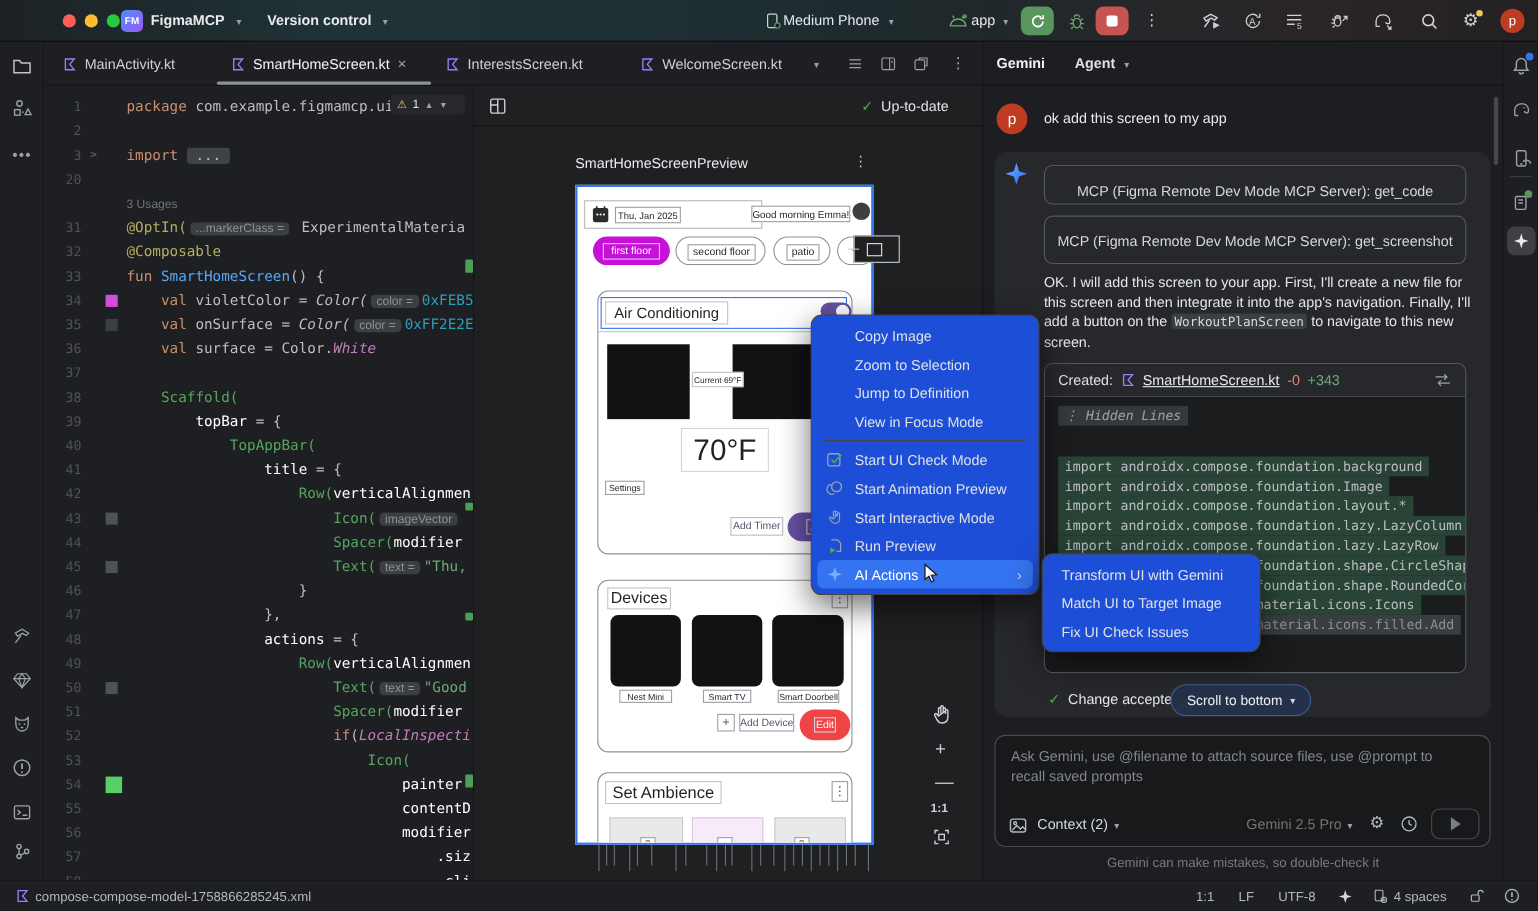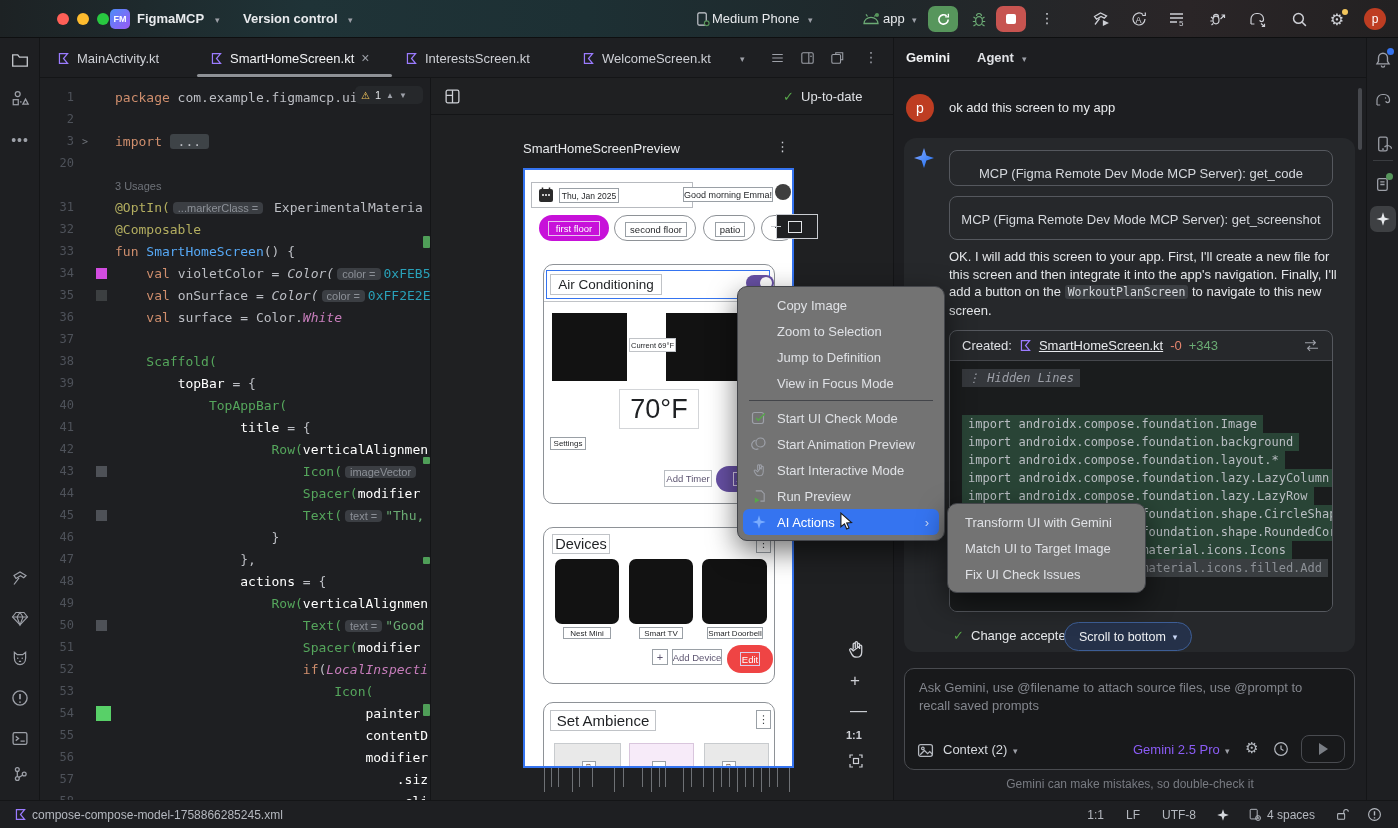--- a/index.html
+++ b/index.html
@@ -58,21 +58,21 @@
   #preview { left:430px; top:78px; width:463px; height:722px; border-left:1px solid #141517; background:#1F2022; }
   #preview-header { position:absolute; left:0; top:0; width:100%; height:37px; border-bottom:1px solid #141517; }
   #preview-canvas { position:absolute; left:0; top:37px; width:100%; height:685px; overflow:hidden; }
   #phone { position:absolute; left:92px; top:53px; width:271px; height:600px; background:#fff; border:2px solid #3574F0; overflow:hidden; color:#1F2124; }
   .wbox { border:1px solid #9AA0A6; display:flex; align-items:center; justify-content:center; background:#fff; color:#1F2124; white-space:nowrap; overflow:hidden; }
   .card { border:1px solid #8E9297; border-radius:10px; background:#fff; }
   .kebab { color:#3C4043; font-size:11px; letter-spacing:0; }
   .tick { position:absolute; width:1px; background:#6E7175; }
 
   
-  .menu { background:#737373; border:1px solid #43454A; border-radius:10px; box-shadow:0 10px 28px rgba(0,0,0,.55); padding:5px; z-index:50; }
+  .menu { background:#1d4ed8; border:1px solid #43454A; border-radius:10px; box-shadow:0 10px 28px rgba(0,0,0,.55); padding:5px; z-index:50; }
   .mi { height:26px; display:flex; align-items:center; gap:8px; padding:0 10px 0 6px; border-radius:6px; font-size:13px; color:#DFE1E5; }
   .mi .mic { width:20px; display:flex; justify-content:center; flex:none; }
   .mi.hl { background:#3574F0; color:#fff; }
   .mi .marrow { margin-left:auto; color:#C8D6F5; font-size:13px; }
   .mdiv { height:1px; background:#43454A; margin:4px 6px; }
 
   
   #gemini { left:893px; top:38px; width:473px; height:762px; border-left:1px solid #141517; background:#1D1E21; }
   .mcp { position:absolute; left:55px; width:384px; border:1px solid #55585E; border-radius:8px;
          display:flex; align-items:center; gap:9px; padding:6px 10px; font-size:13px; color:#D5D8DD;flex-direction:column; }
@@ -541,22 +541,22 @@
           <svg width="17" height="13" viewBox="0 0 18 14" fill="none" stroke="#9DA0A8" stroke-width="1.2">
               <path d="M2 4h11M10.5 1.3L13.2 4l-2.7 2.7"></path>
               <path d="M16 10H5M7.5 7.3L4.8 10l2.7 2.7"></path>
             </svg>
         </span>
       </div>
       <div style="background:#1A1C1D;height:252px;padding:8px 0 0 12px;overflow:hidden">
         <div class="diffrow" style="margin-bottom:10px"><span class="bg" style="background:#35383C;color:#9DA0A8;font-style:italic">⋮ Hidden Lines</span></div>
         <div id="diff-lines">
             <div class="diffrow"></div>
+            <div class="diffrow"><span class="bg">import androidx.compose.foundation.background</span></div>
             <div class="diffrow"><span class="bg">import androidx.compose.foundation.Image</span></div>
-            <div class="diffrow"><span class="bg">import androidx.compose.foundation.background</span></div>
             <div class="diffrow"><span class="bg">import androidx.compose.foundation.layout.*</span></div>
             <div class="diffrow"><span class="bg">import androidx.compose.foundation.lazy.LazyColumn</span></div>
             <div class="diffrow"><span class="bg">import androidx.compose.foundation.lazy.LazyRow</span></div>
             <div class="diffrow"><span class="bg">import androidx.compose.foundation.shape.CircleShape</span></div>
             <div class="diffrow"><span class="bg">import androidx.compose.foundation.shape.RoundedCornerShape</span></div>
             <div class="diffrow"><span class="bg">import androidx.compose.material.icons.Icons</span></div>
             <div class="diffrow faded"><span class="bg">import androidx.compose.material.icons.filled.Add</span></div>
           </div>
       </div>
     </div>
@@ -572,21 +572,21 @@
       <div class="abs" style="left:14px;top:10px;width:400px;line-height:18px;color:#83868D">Ask Gemini, use @filename to attach source files, use @prompt to recall saved prompts</div>
       <span class="abs" style="left:12px;top:74px">
         <svg width="17" height="15" viewBox="0 0 16 14" fill="none" stroke="#B4B8BF" stroke-width="1.2">
             <rect x="1.5" y="1.5" width="13" height="11" rx="2"></rect>
             <circle cx="5.5" cy="5" r="1.2"></circle>
             <path d="M3 11l4-4 3 3 2-2 2.5 2.5"></path>
           </svg>
       </span>
       <span class="abs" style="left:38px;top:73px;color:#D5D8DD">Context (2)</span>
       <span class="abs chev" style="left:108px;top:77px">▾</span>
-      <span class="abs" style="left:228px;top:73px;color:#8b5cf6">Gemini 2.5 Pro</span>
+      <span class="abs" style="left:228px;top:73px;color:#737373">Gemini 2.5 Pro</span>
       <span class="abs chev" style="left:320px;top:77px">▾</span>
       <span class="abs" style="left:340px;top:70px;color:#B4B8BF;font-size:15px">⚙</span>
       <span class="abs" style="left:368px;top:72px">
         <svg width="16" height="16" viewBox="0 0 16 16" fill="none" stroke="#B4B8BF" stroke-width="1.2">
             <circle cx="8" cy="8" r="6.3"></circle>
             <path d="M8 4.5V8l2.5 1.5"></path>
           </svg>
       </span>
       <span class="abs" style="left:396px;top:66px;width:44px;height:28px;border:1px solid #494B50;border-radius:8px;display:flex;align-items:center;justify-content:center">
         <span style="width:0;height:0;border-left:9px solid #7A7E85;border-top:6px solid transparent;border-bottom:6px solid transparent"></span>

